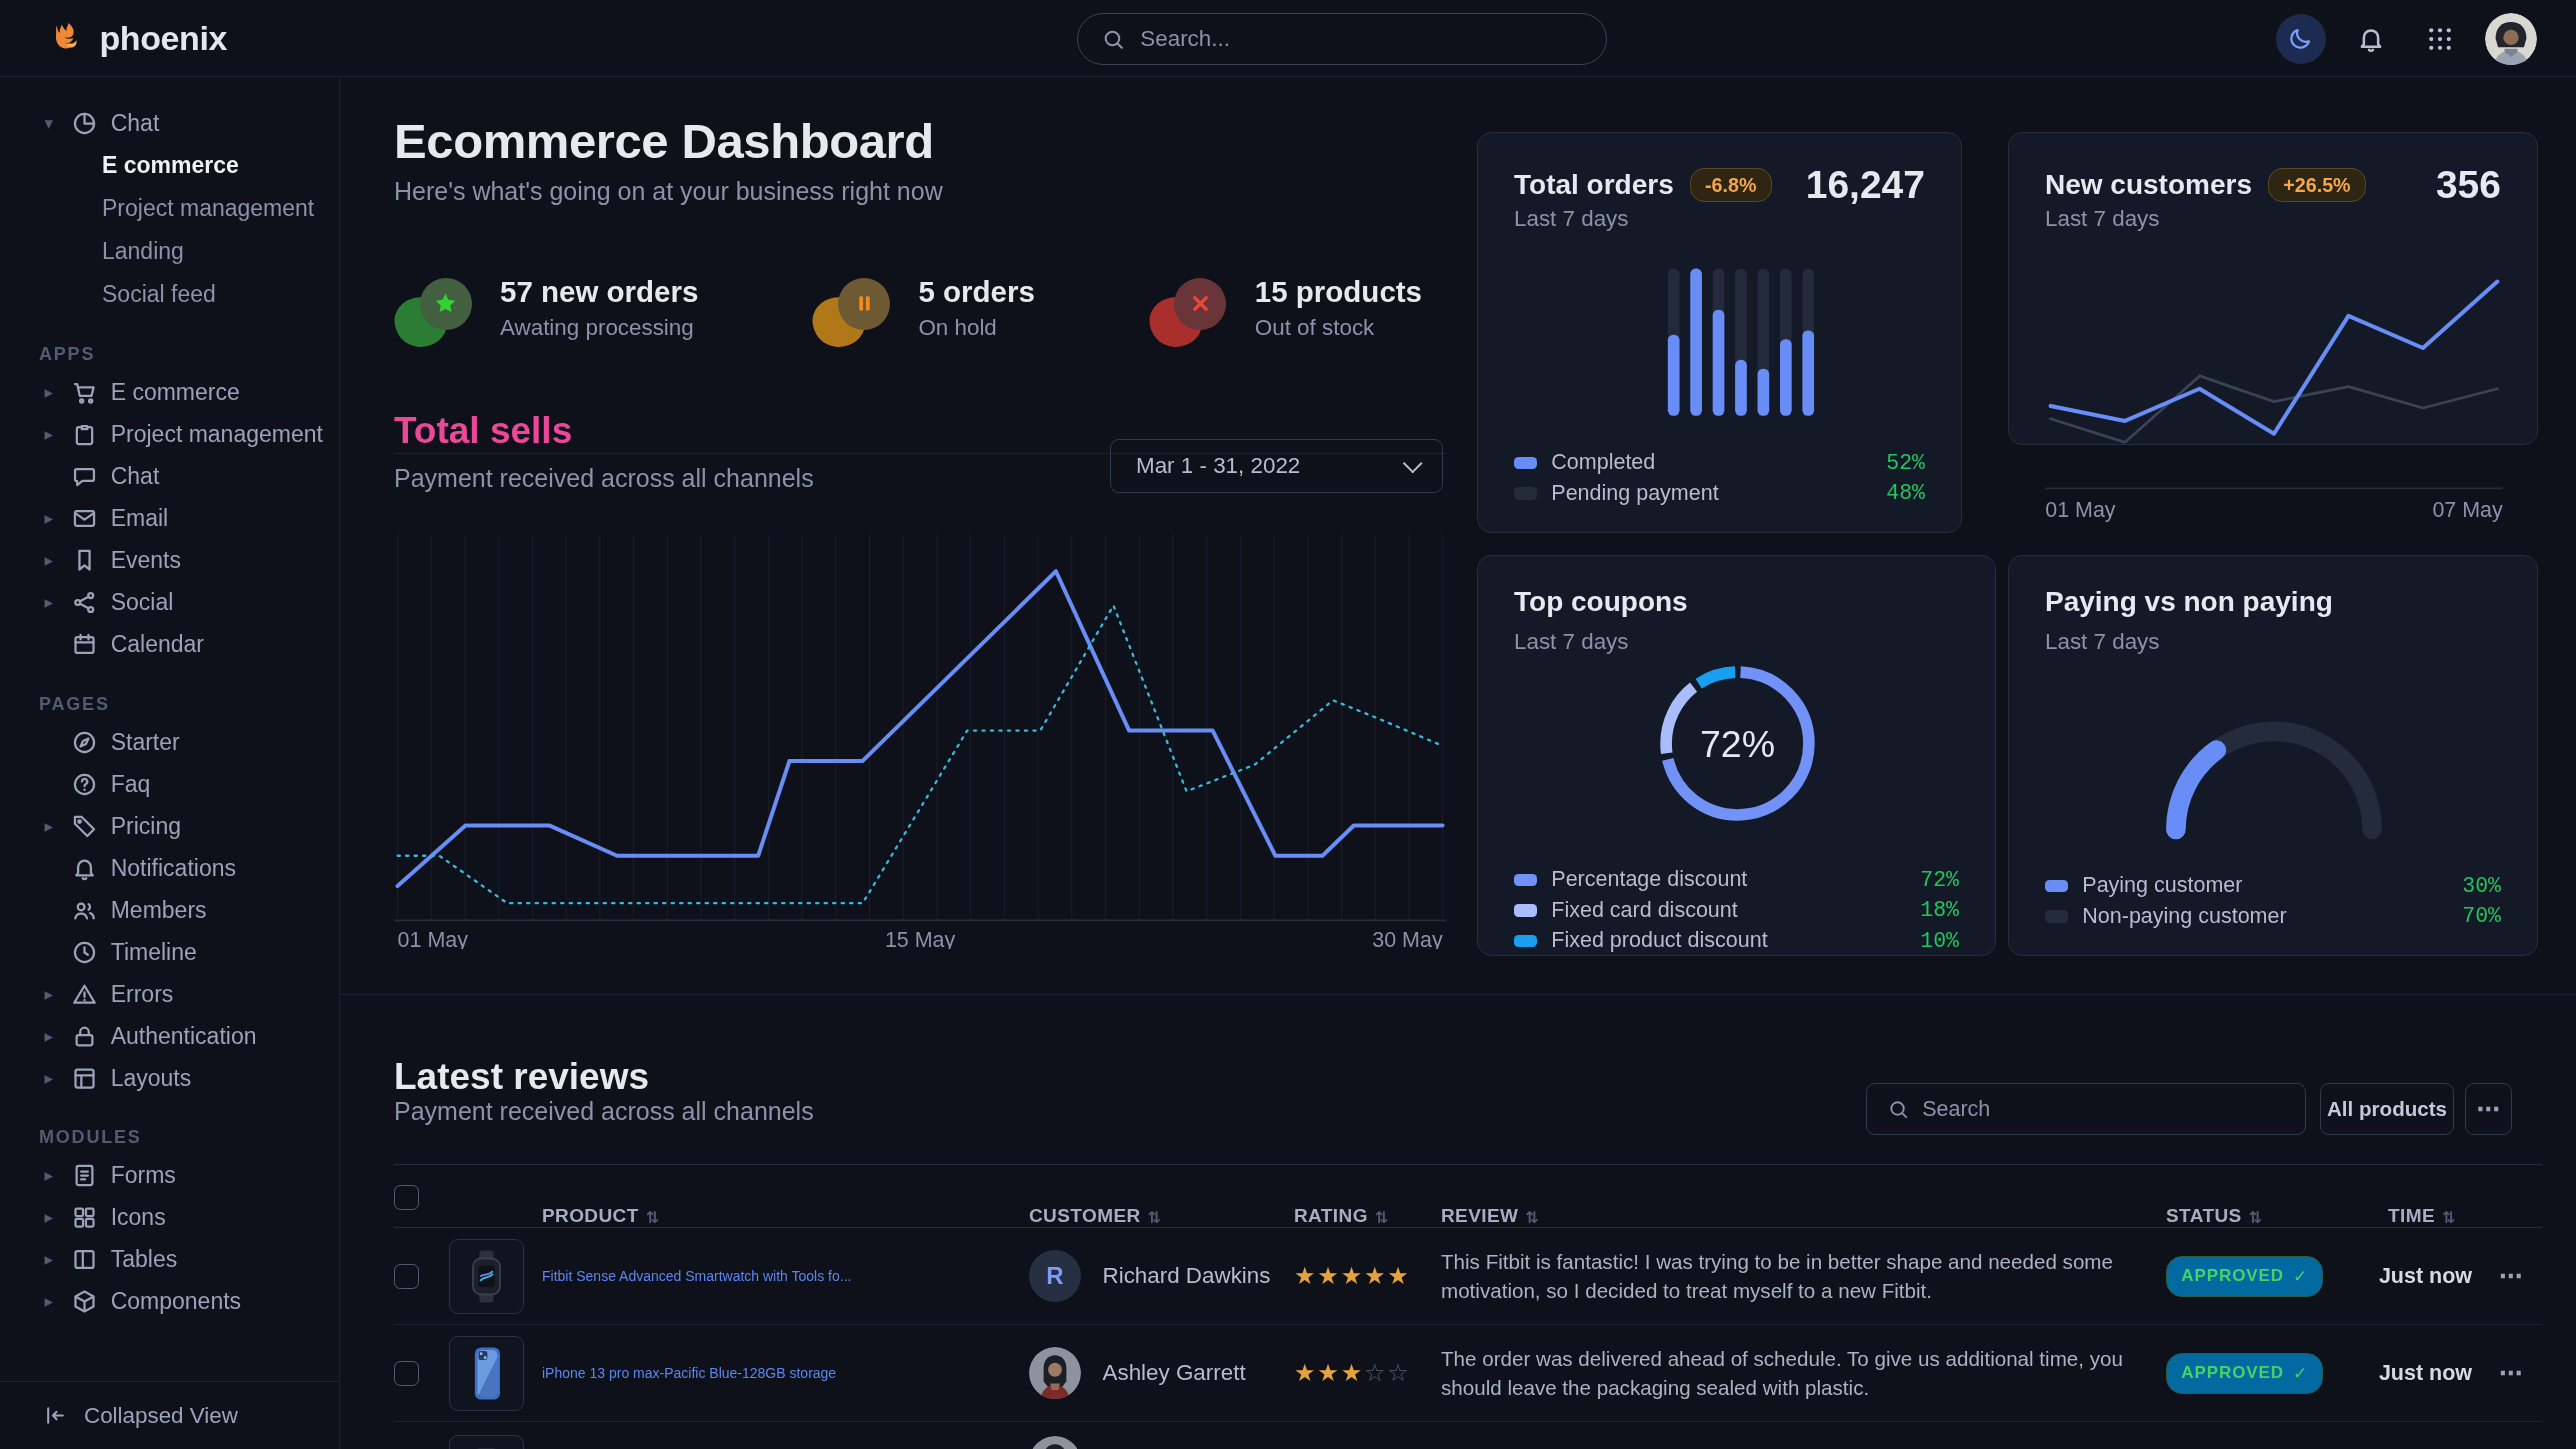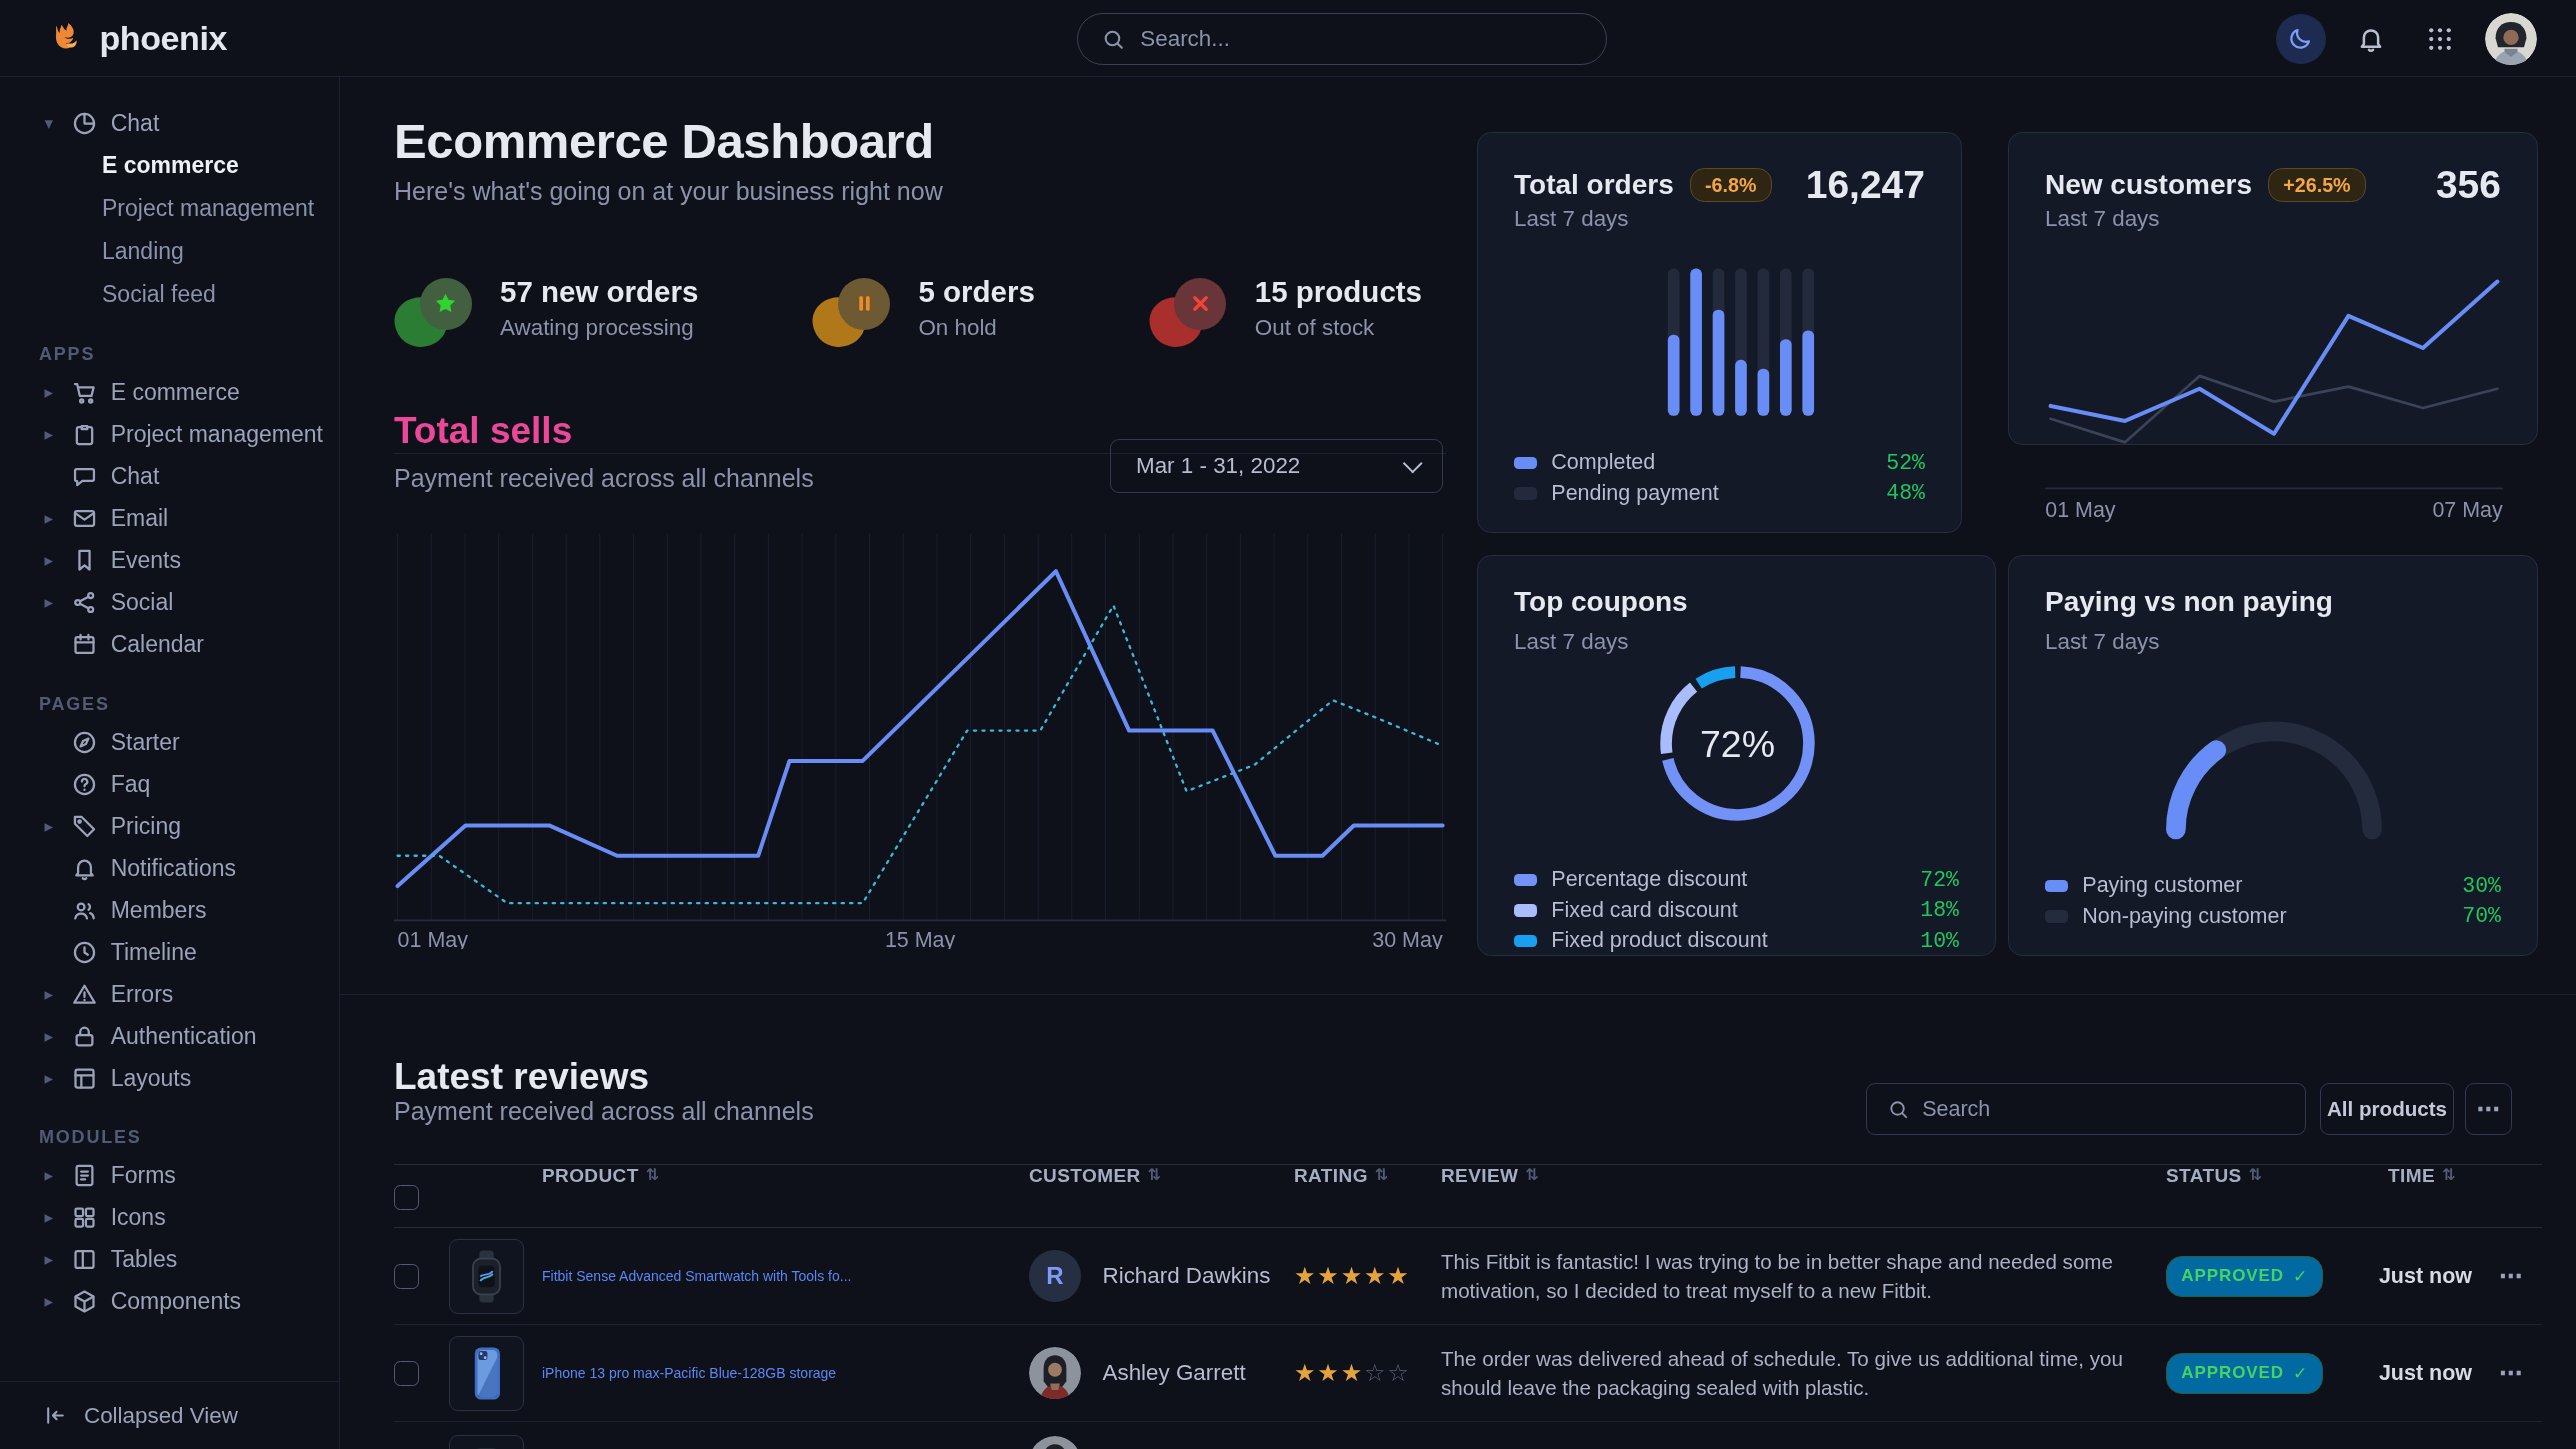--- a/index.html
+++ b/index.html
@@ -87,21 +87,21 @@
   .reviews-search { position:absolute; left:1526px; top:1006px; width:440px; height:52px; border:1.8px solid #323a4e; border-radius:9px; display:flex; align-items:center; gap:12.5px; padding:0 19.7px; }
   .reviews-search .icon { width:23px; height:23px; color:#8a93ab; }
   .reviews-search input { flex:1; background:transparent; border:none; outline:none; color:#b6bdd0; font-size:21.5px; font-family:inherit; }
   .reviews-search input::placeholder { color:#8a93ab; }
   .btn-outline { position:absolute; top:1006px; height:52px; border:1.8px solid #323a4e; border-radius:9px; background:transparent; color:#c3c9d8; font-size:20.6px; font-weight:700; font-family:inherit; cursor:pointer; }
   .btn-products { left:1980px; width:134px; }
   .btn-dots { left:2125px; width:47px; font-size:23px; letter-spacing:0.9px; color:#9aa3b9; }
 
   .rtable { position:absolute; left:54px; top:1087px; width:2148px; }
   .rt-head { position:relative; height:64px; border-top:0.9px solid #262c3c; border-bottom:0.9px solid #262c3c; }
-  .rt-col { position:absolute; top:0; height:100%; display:flex; align-items:flex-start; gap:7.2px; font-size:19px; font-weight:700; letter-spacing:0.4px; color:#a5adc2; cursor:pointer; }
+  .rt-col { position:absolute; top:0; height:100%; display:flex; align-items:flex-end; gap:7.2px; font-size:19px; font-weight:700; letter-spacing:0.4px; color:#a5adc2; cursor:pointer; }
   .sort-ic { font-size:16px; color:#525b75; }
   .rt-row { position:relative; height:97px; border-bottom:0.9px solid #1c2231; }
   .rt-row.partial { border-bottom:none; }
   .cell { position:absolute; display:flex; align-items:center; }
   .checkbox { width:25px; height:25px; border:1.8px solid #525b75; border-radius:6.3px; background:transparent; cursor:pointer; }
   .thumb { width:75px; height:75px; background:#10141f; border:0.9px solid #2a3140; border-radius:9px; display:flex; align-items:center; justify-content:center; overflow:hidden; }
   .thumb svg { width:63px; height:63px; }
   .prod-link { font-size:14px; color:#5c86f2; cursor:pointer; text-decoration:none; white-space:nowrap; }
   .cust-avatar { width:52px; height:52px; border-radius:50%; overflow:hidden; background:#262e42; display:flex; align-items:center; justify-content:center; }
   .cust-avatar.initial { color:#7d9bf8; font-size:24px; font-weight:700; }

